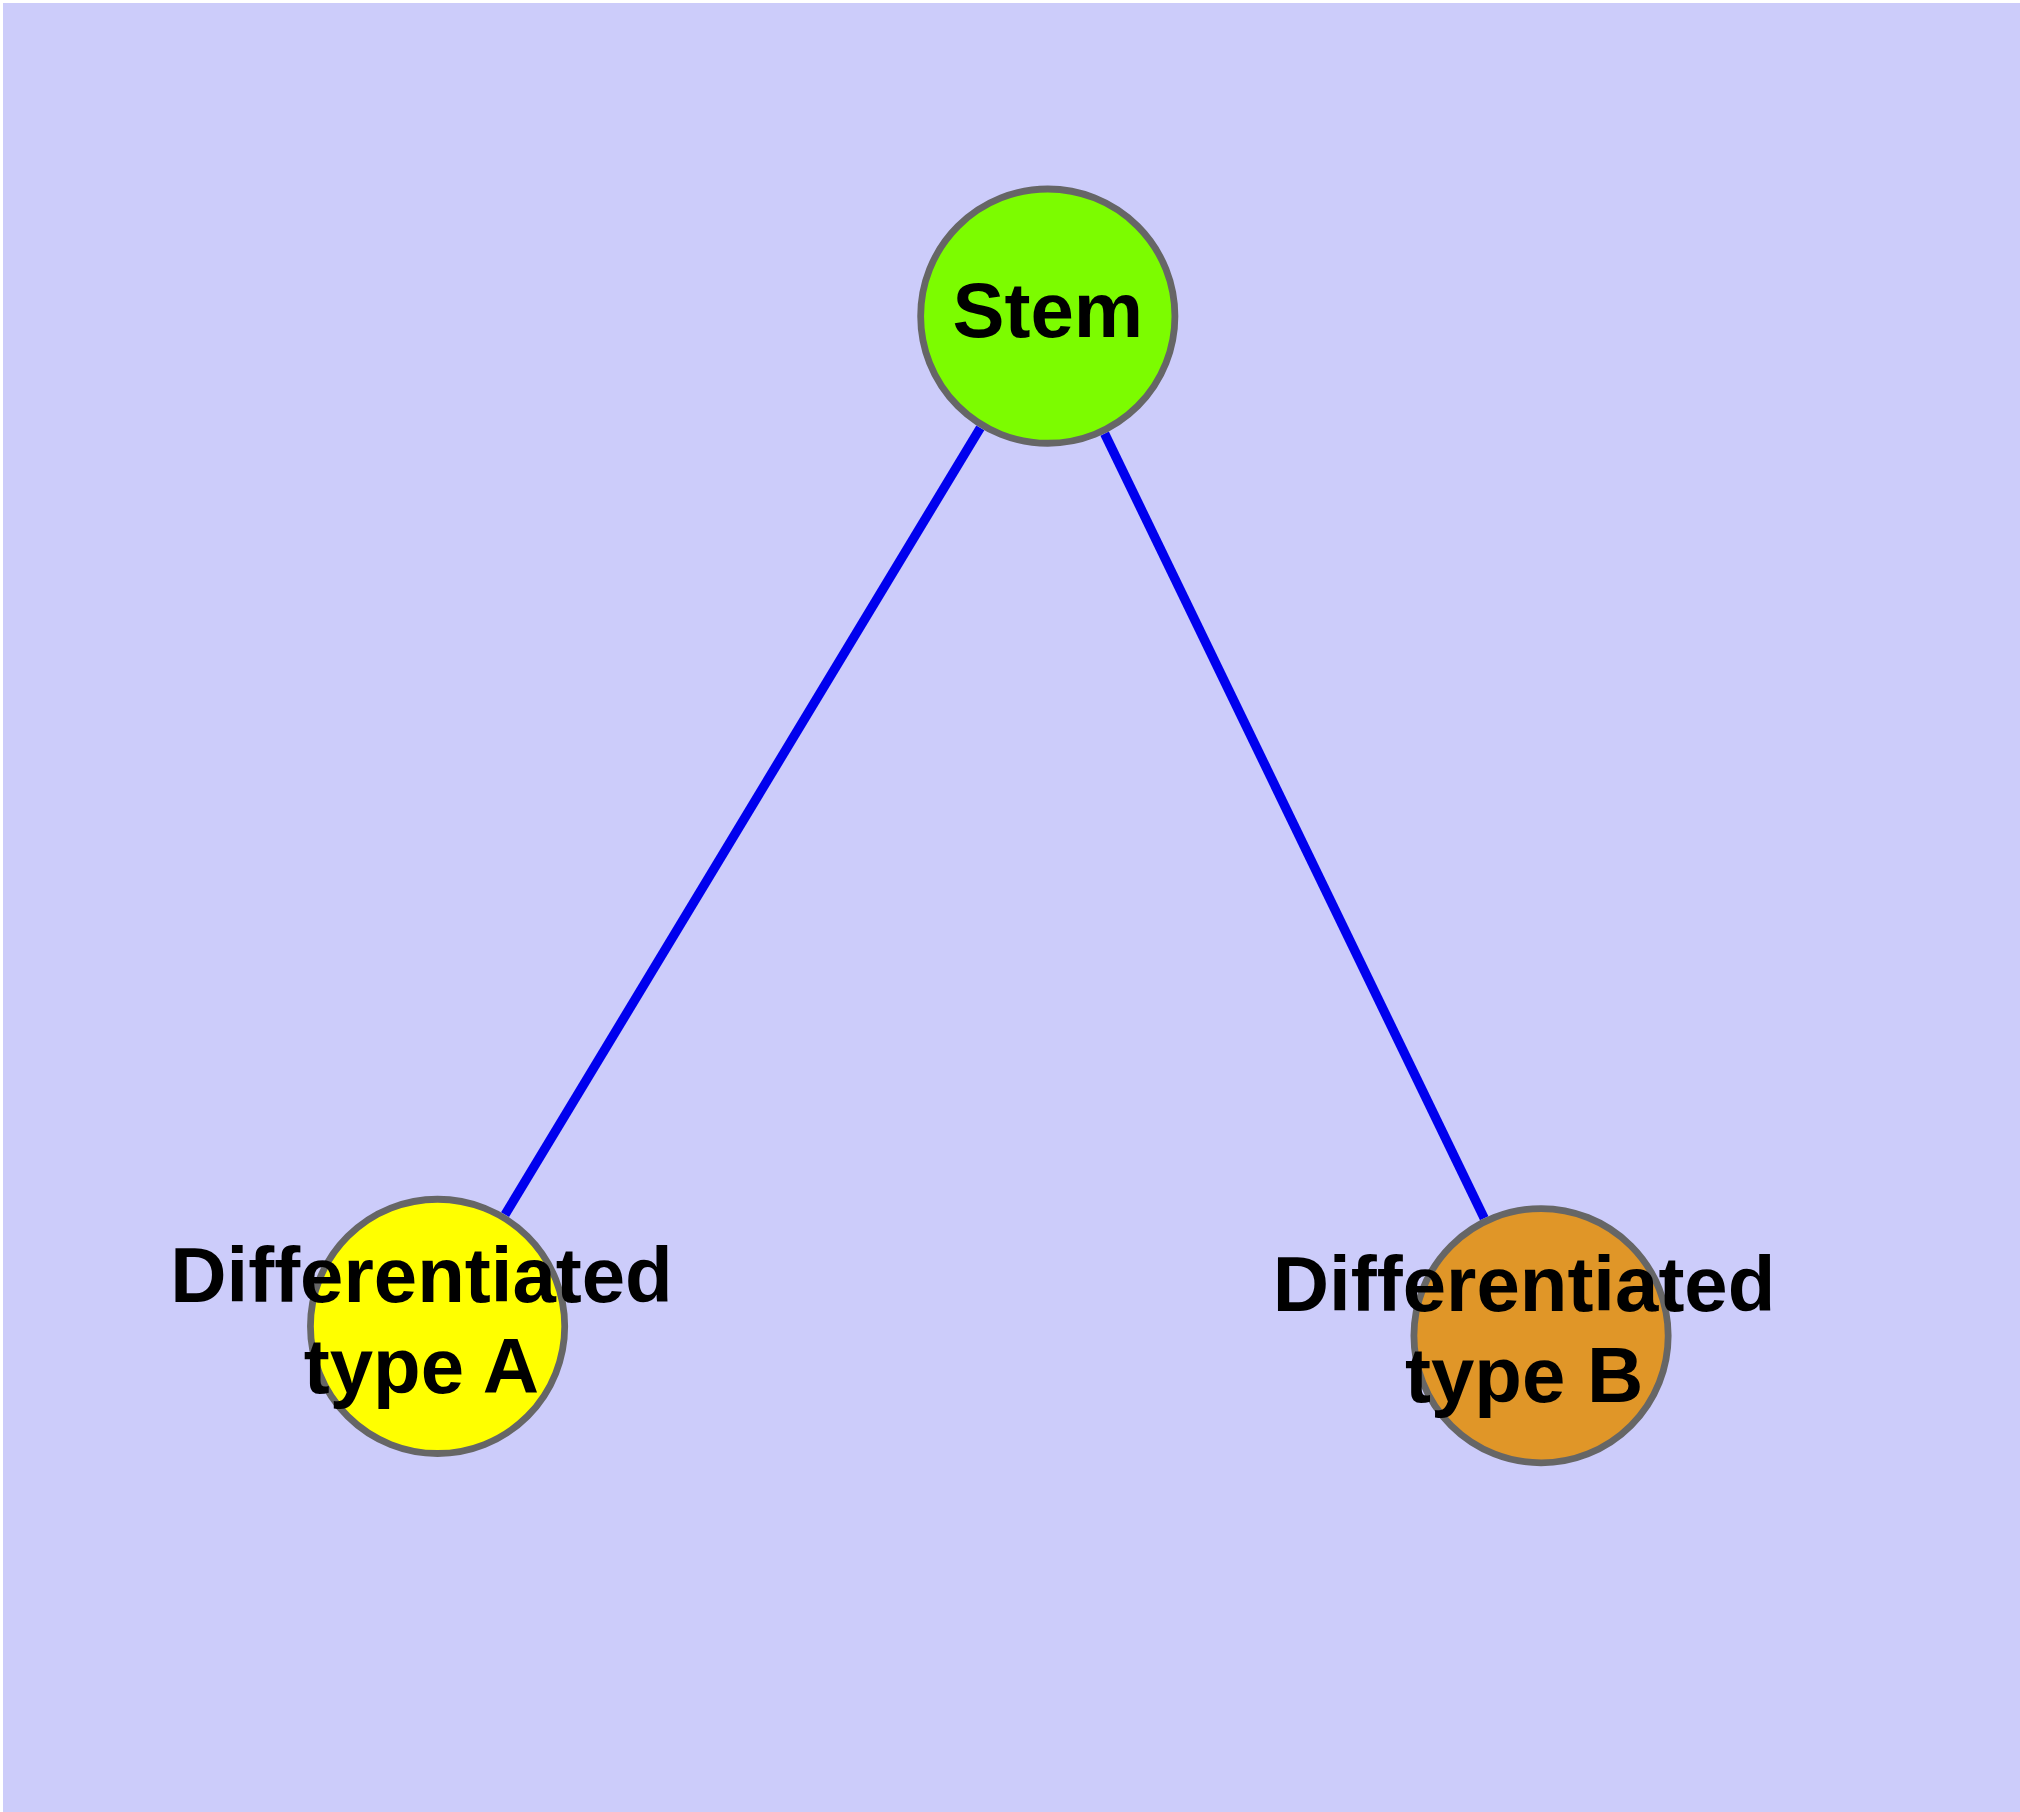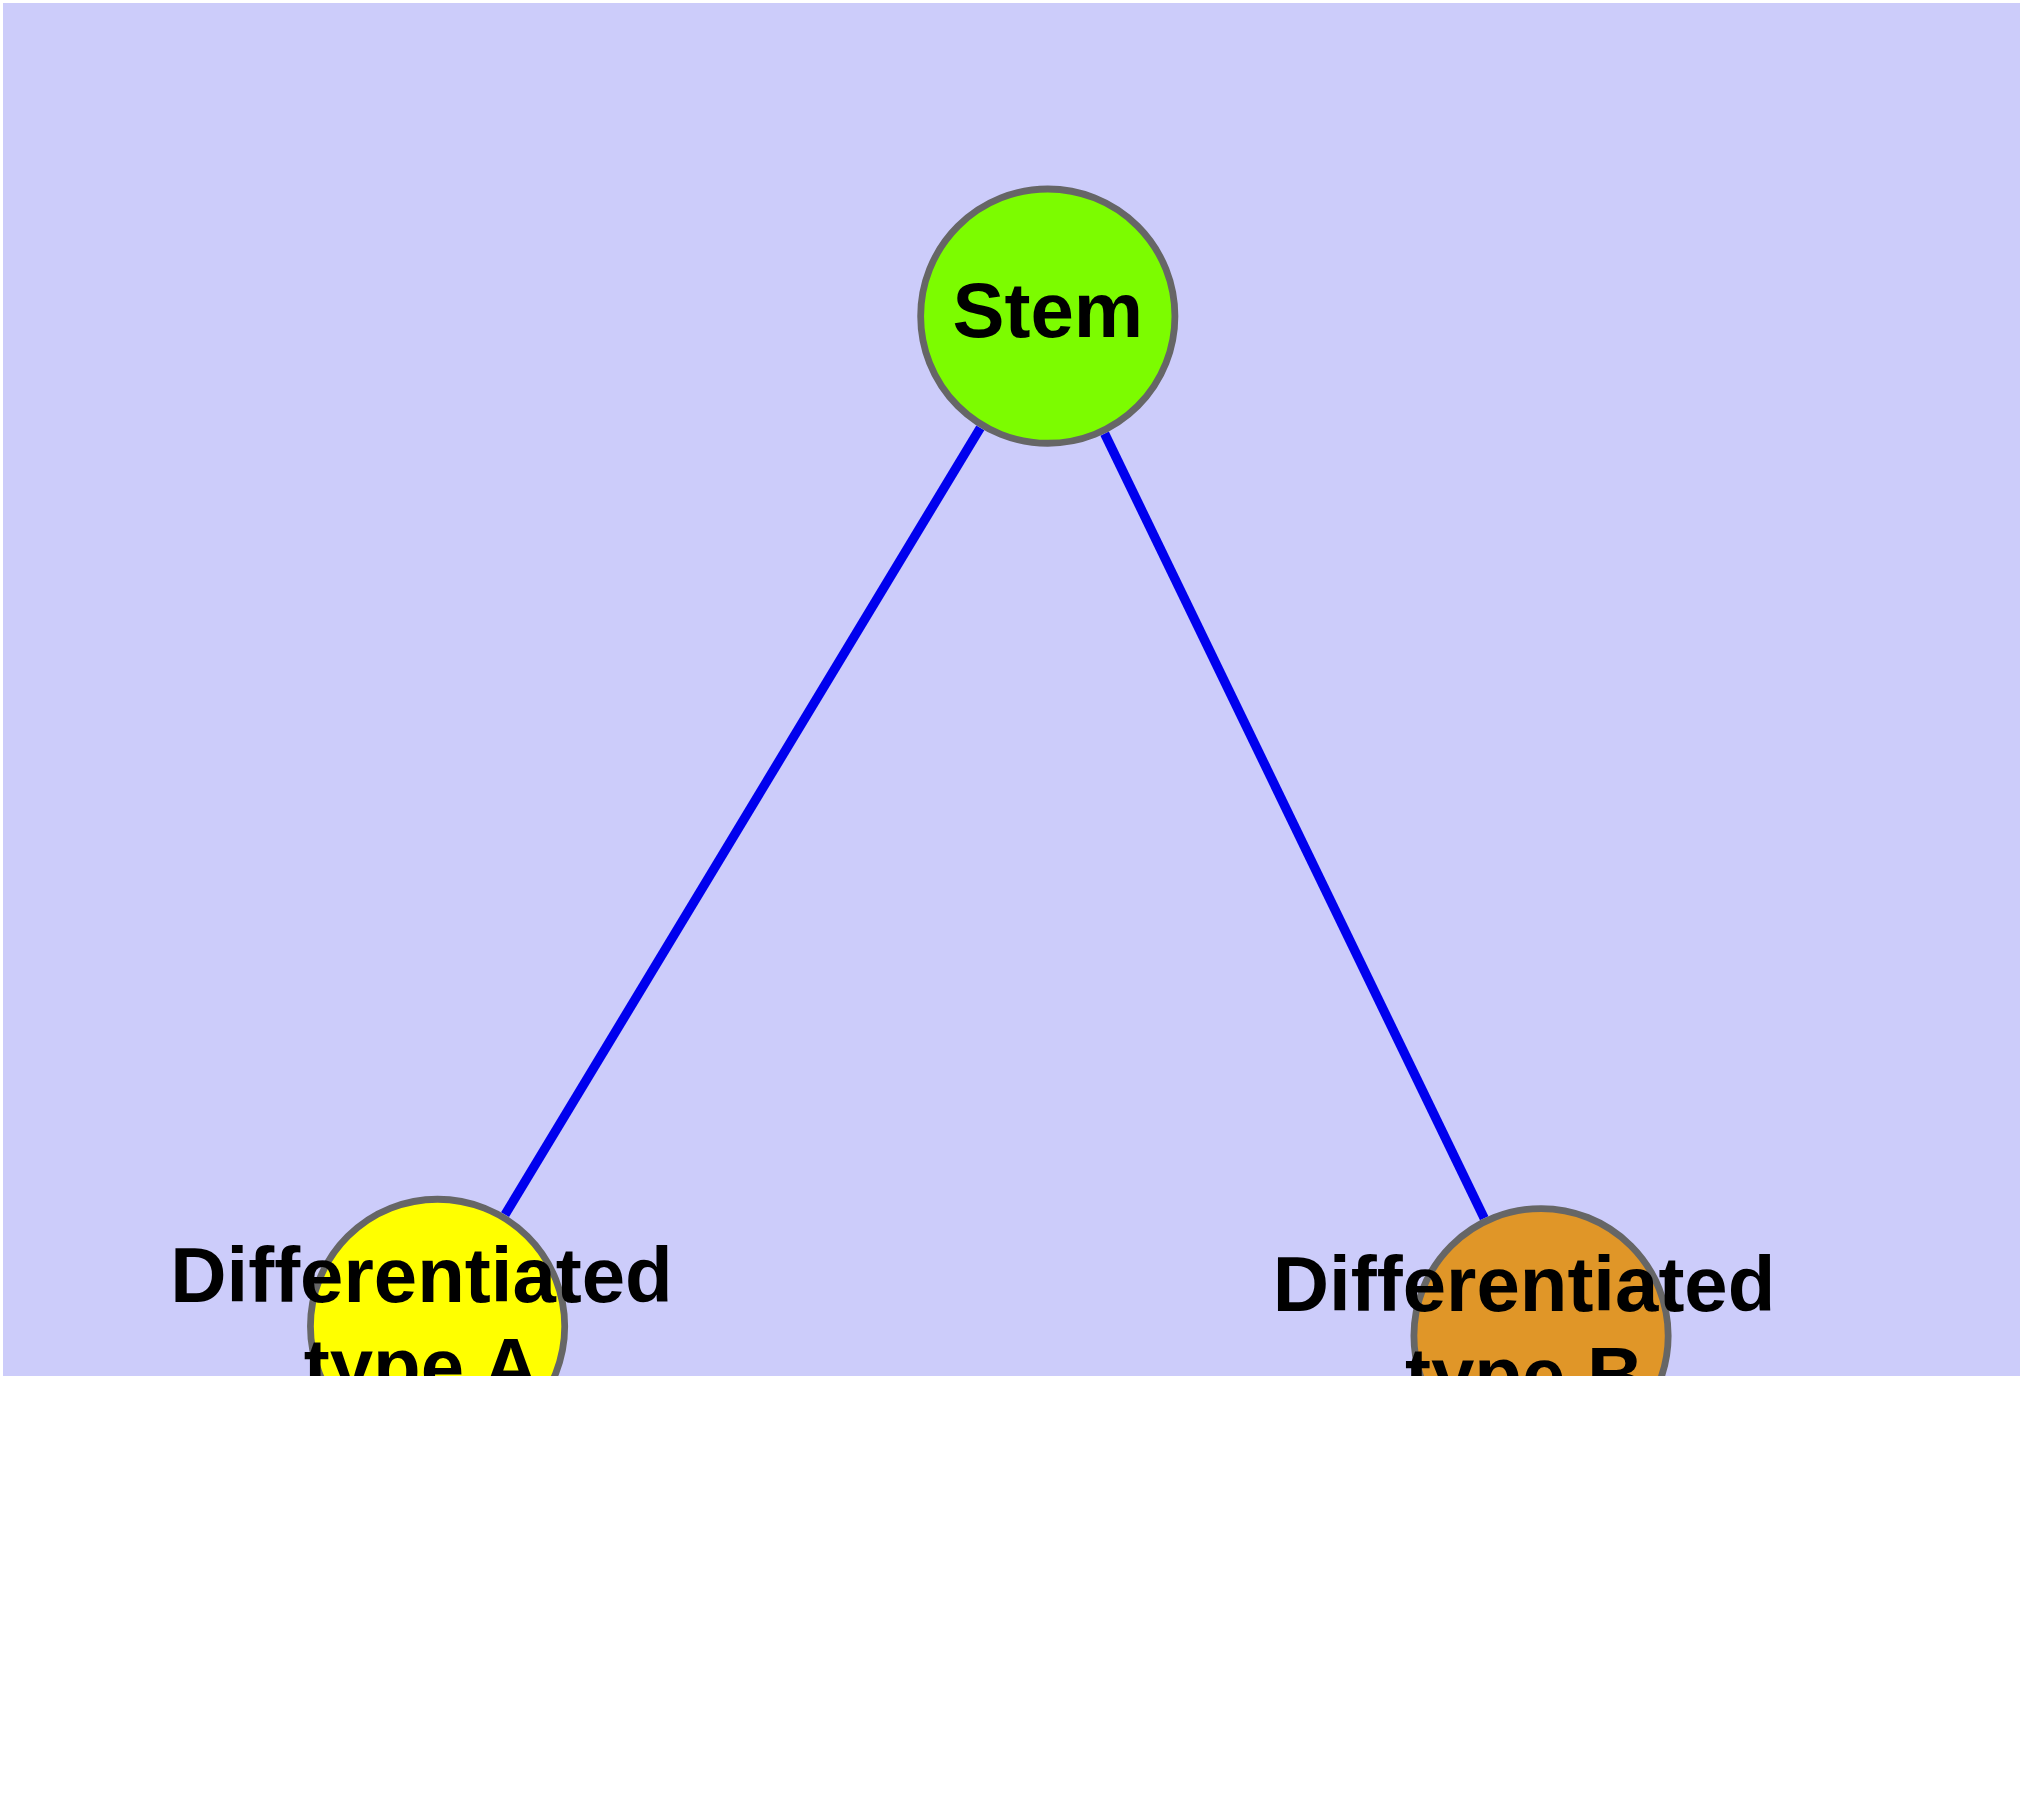--- a/index.html
+++ b/index.html
@@ -3,21 +3,21 @@
 <meta charset="utf-8">
 <style>
   html, body {
     margin: 0;
     padding: 0;
     background: #ffffff;
   }
   #canvas {
     position: relative;
     width: 2021px;
-    height: 1376px;
+    height: 1812px;
     background: #ffffff;
     overflow: hidden;
     font-family: "Liberation Sans", sans-serif;
   }
   #plot-area {
     position: absolute;
     left: 3.4px;
     top: 3.4px;
     width: 2017px;
     height: 1809px;

